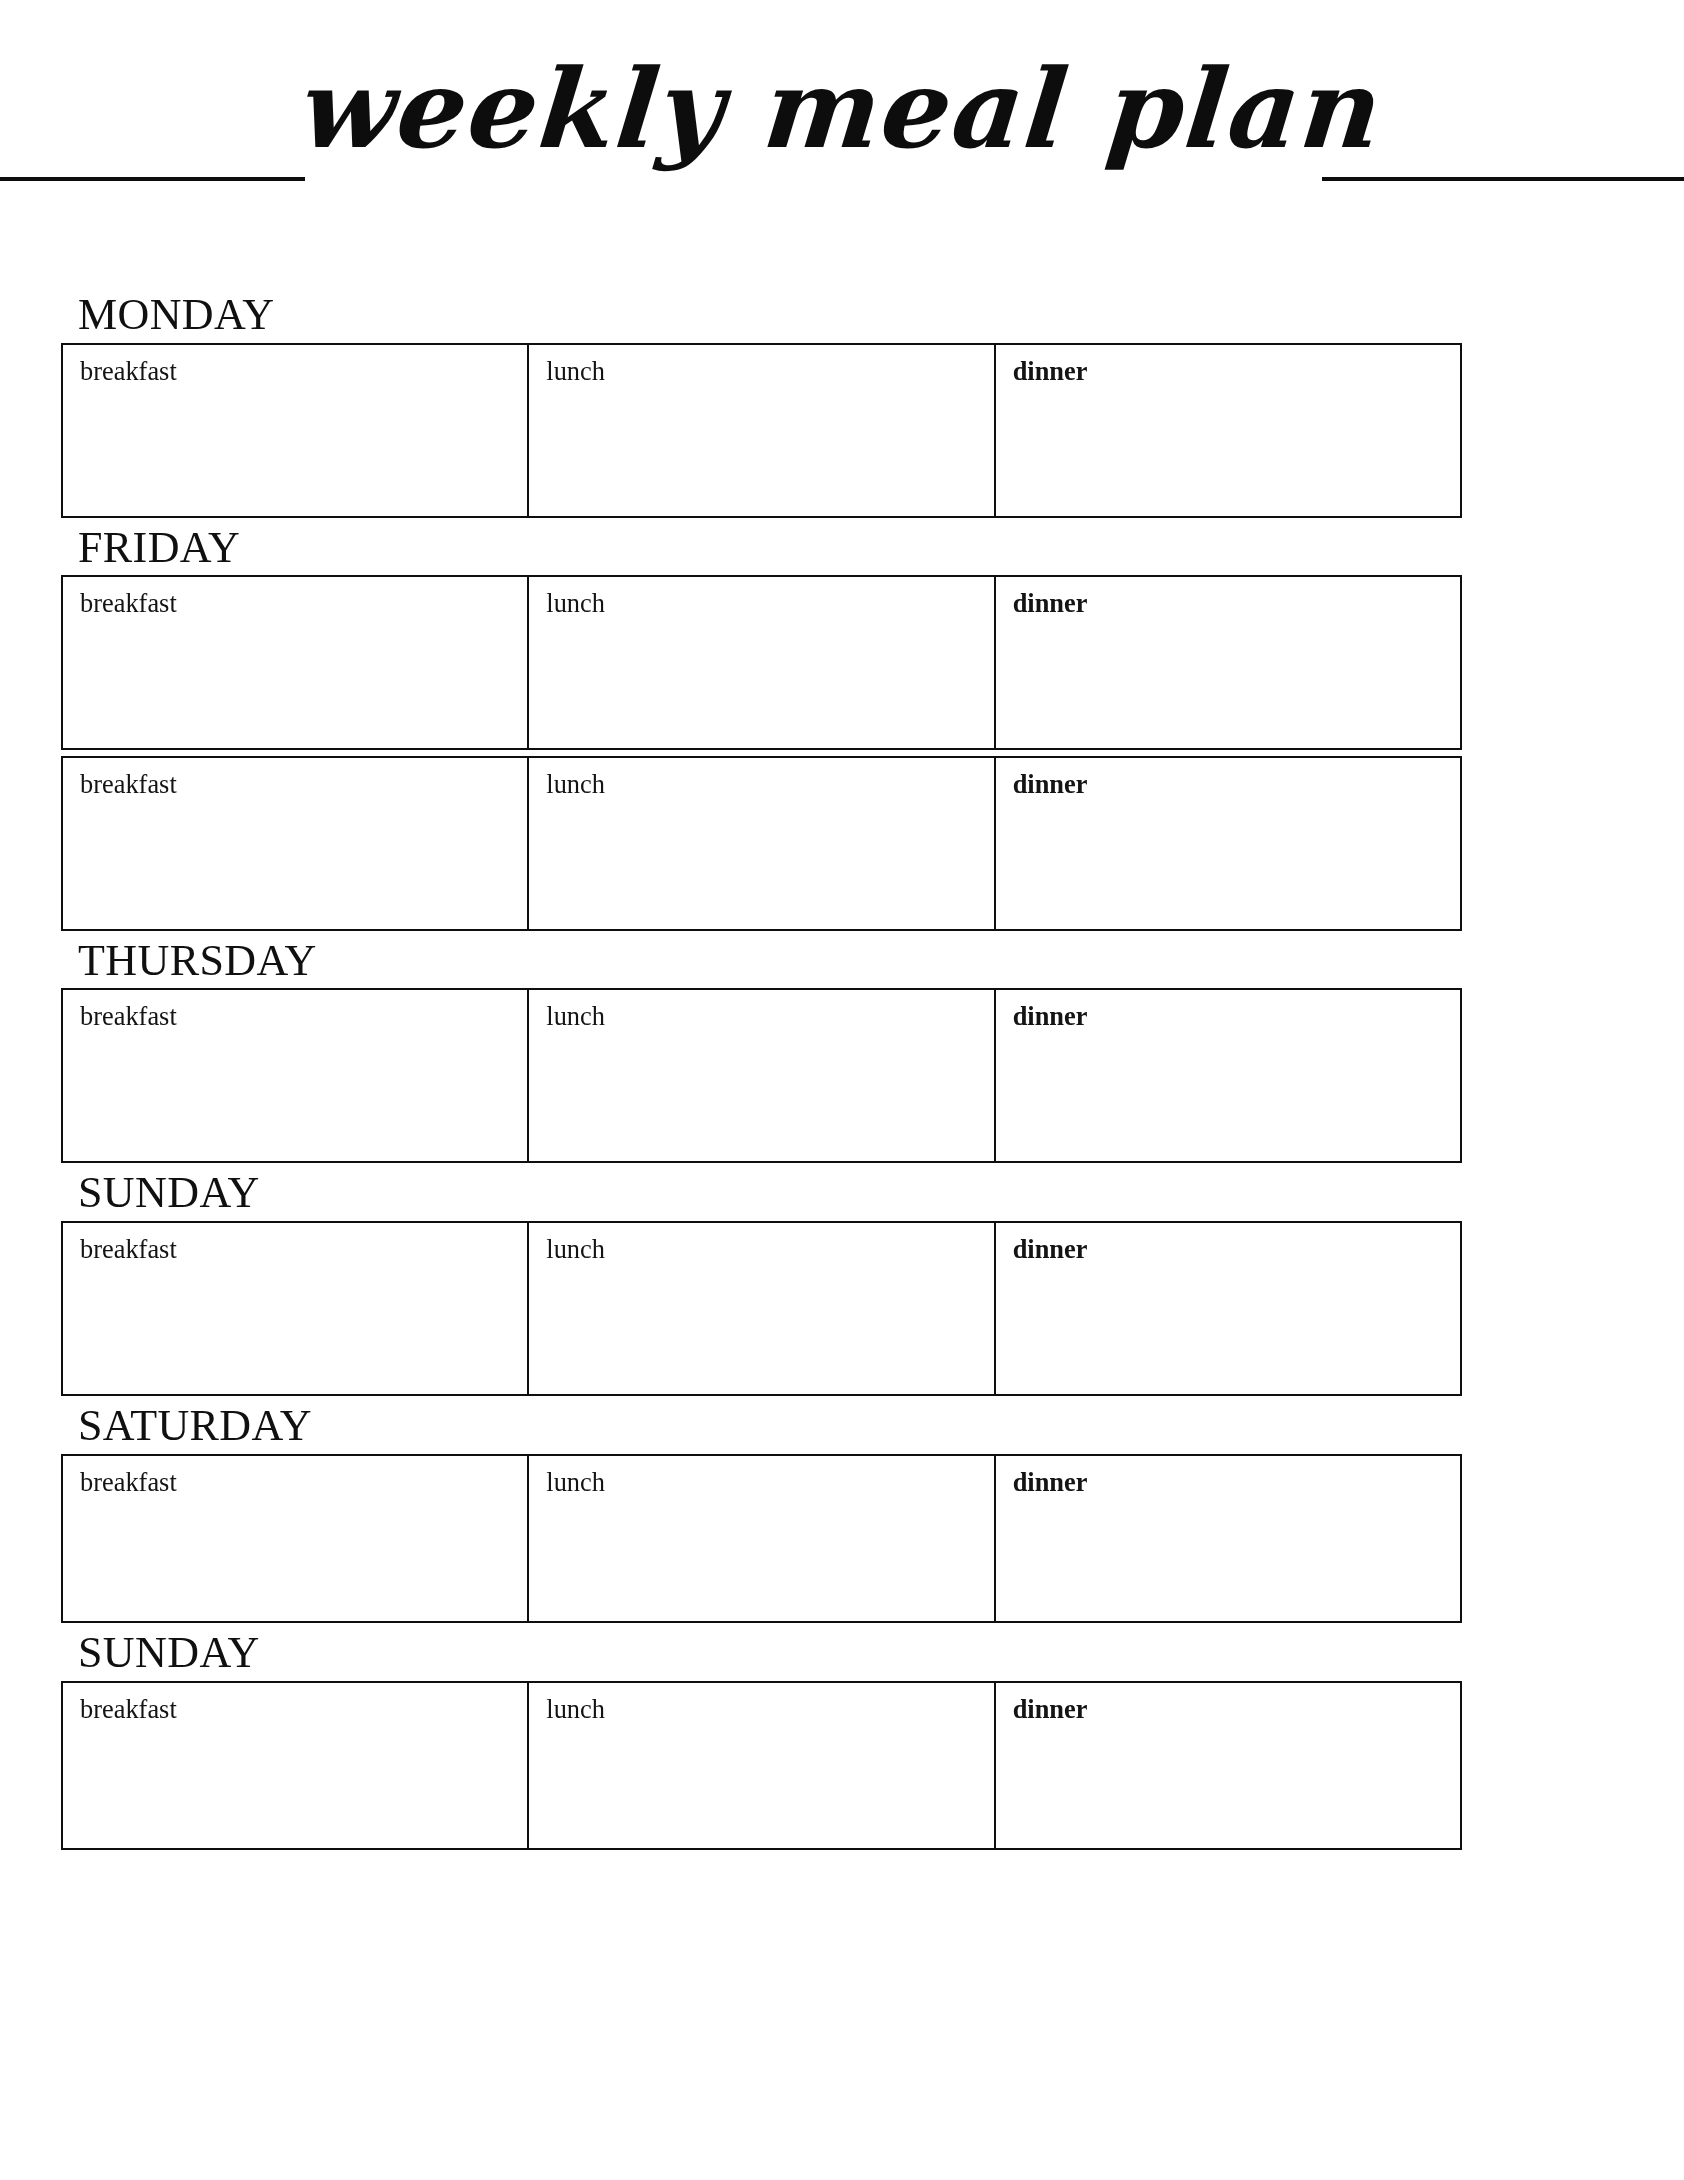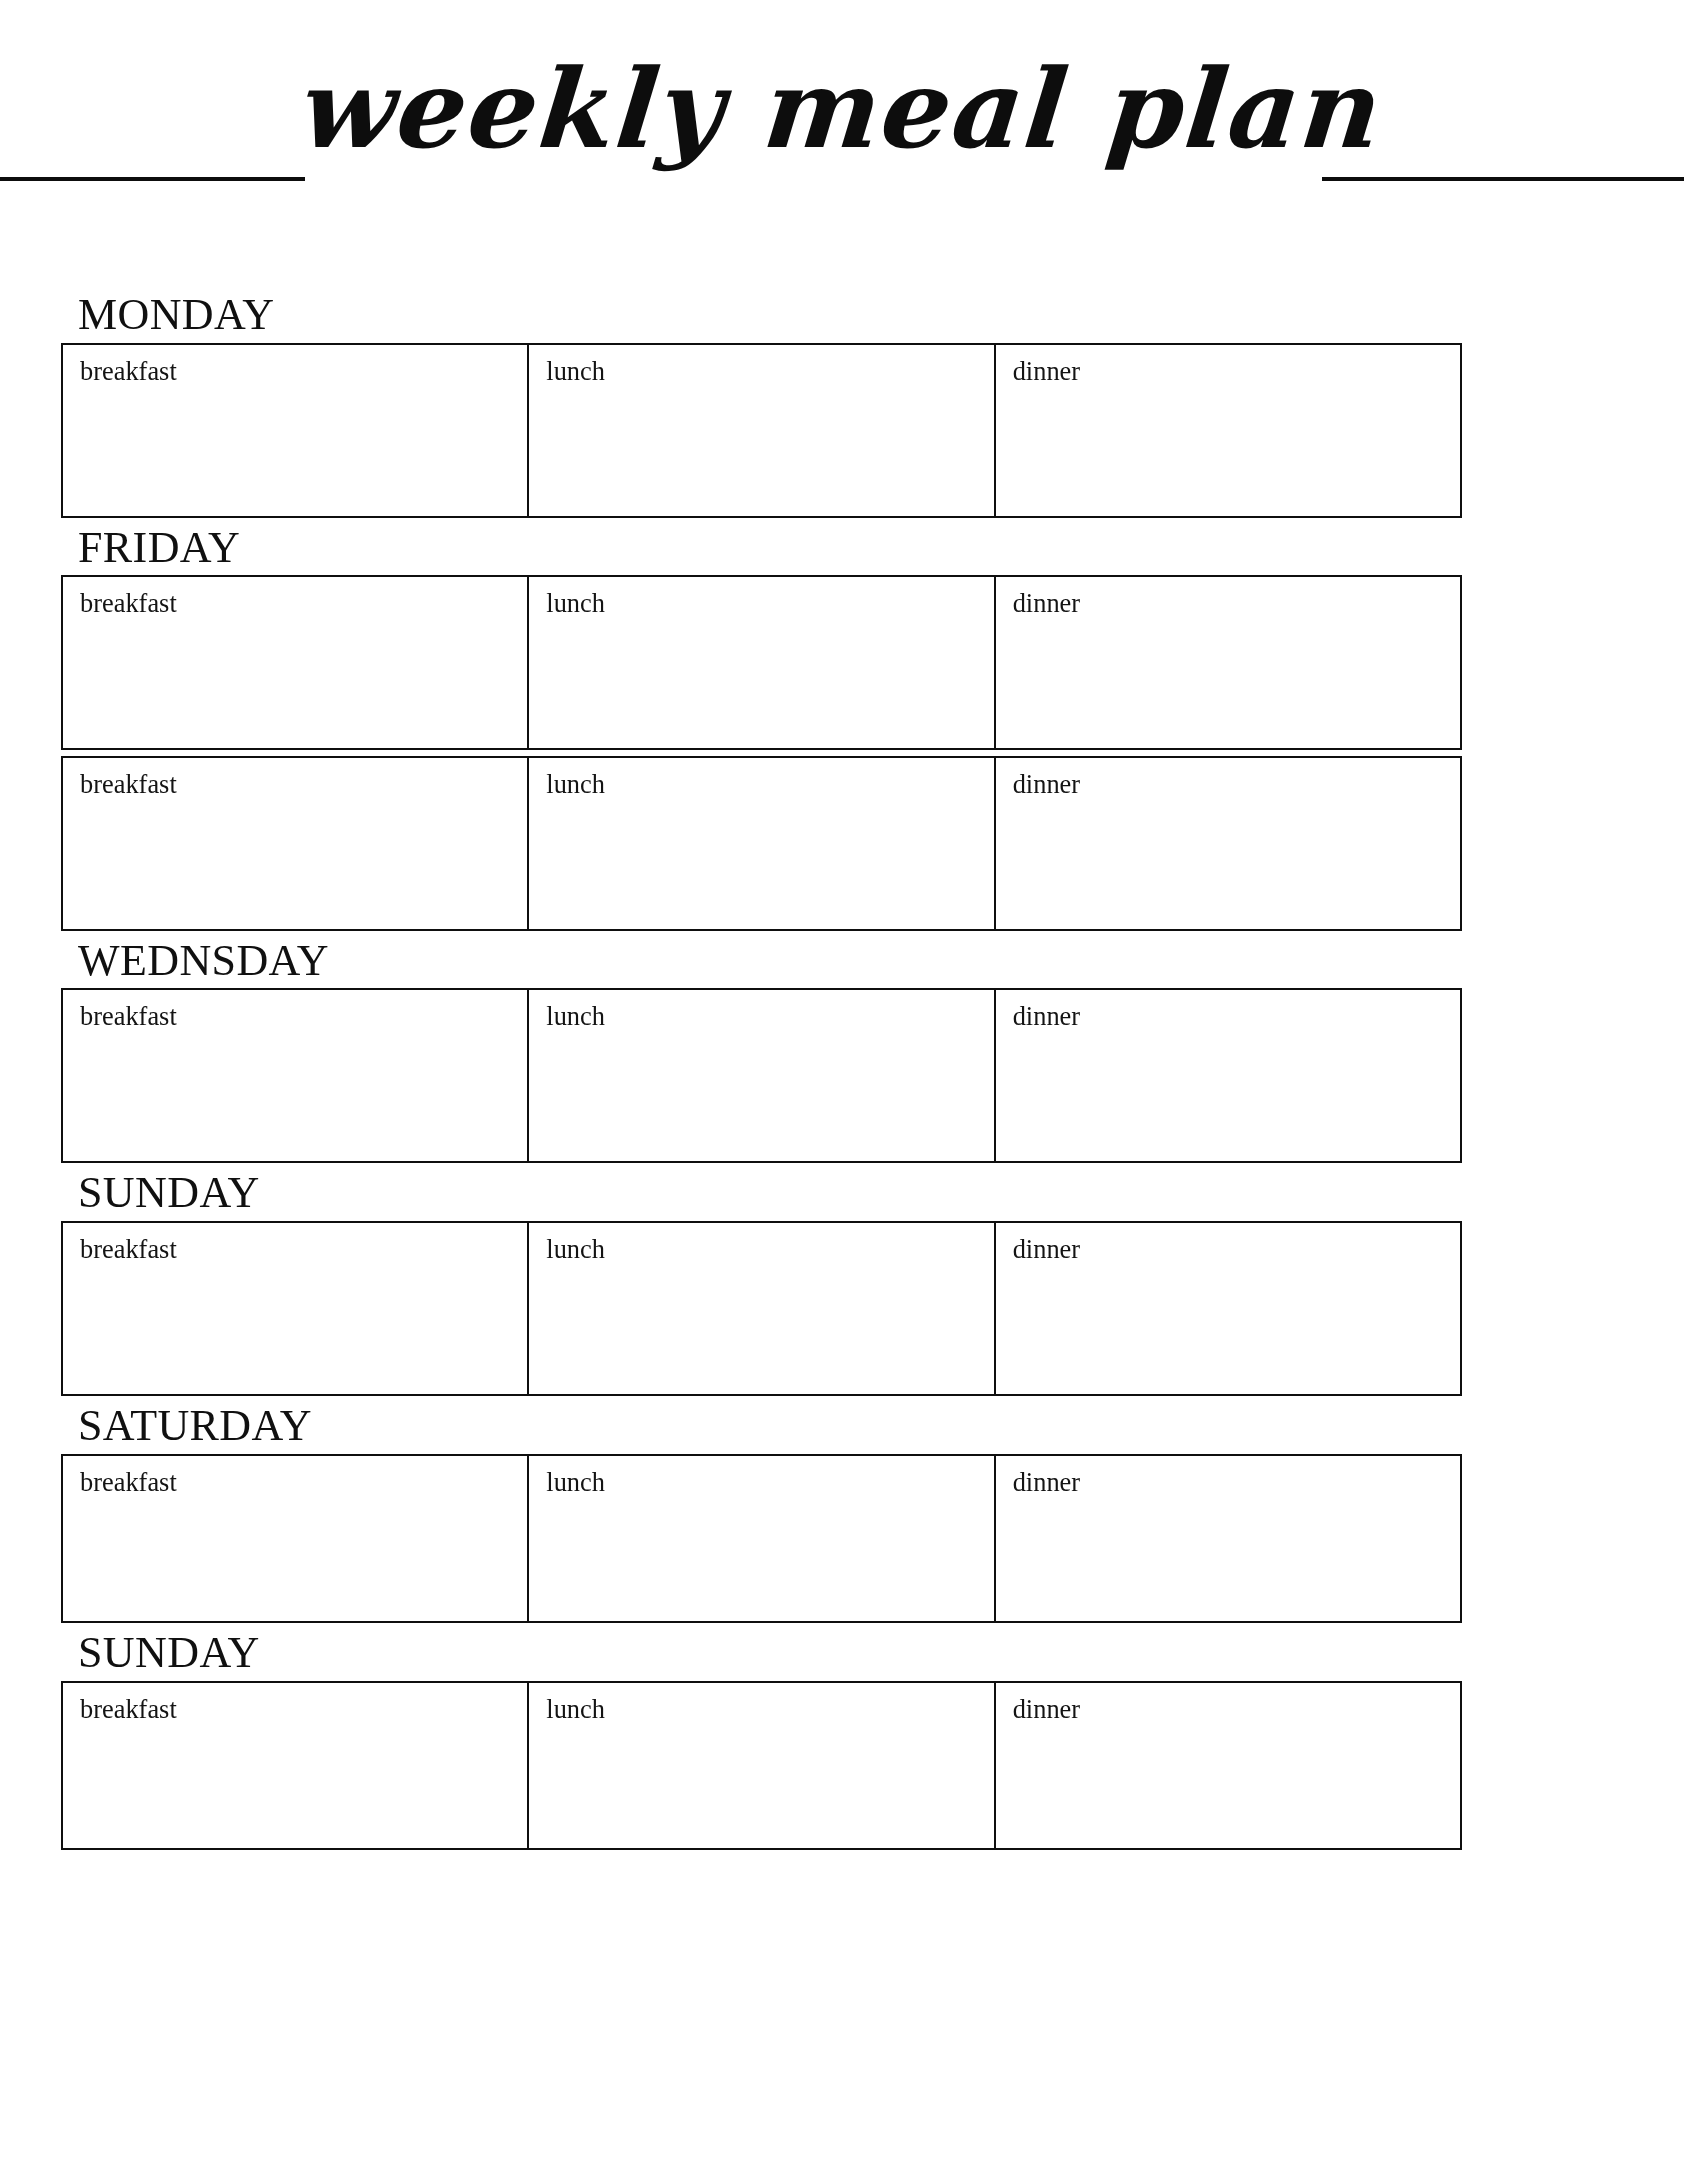--- a/index.html
+++ b/index.html
@@ -90,20 +90,21 @@
     height: 175px;
   }
   .meal-cell {
     flex: 1 1 0;
     border-right: 2.6px solid #0f0f0f;
     box-sizing: border-box;
     padding: 12px 0 0 17px;
   }
   .meal-cell:last-child {
     border-right: none;
+    font-weight: bold;
   }
   .meal-label {
     font-family: "Liberation Serif", serif;
     font-size: 26.4px;
     line-height: 1.1;
     color: #141414;
   }
 
   
   .meal-row.short { height: 169px; }
@@ -159,21 +160,21 @@
         <div class="meal-cell">
           <div class="meal-label">lunch</div>
         </div>
         <div class="meal-cell">
           <div class="meal-label">dinner</div>
         </div>
       </div>
     </div>
 
     <div class="day-block">
-      <div class="day-name">WEDNSDAY</div>
+      <div class="day-name">THURSDAY</div>
       <div class="meal-row">
         <div class="meal-cell">
           <div class="meal-label">breakfast</div>
         </div>
         <div class="meal-cell">
           <div class="meal-label">lunch</div>
         </div>
         <div class="meal-cell">
           <div class="meal-label">dinner</div>
         </div>

